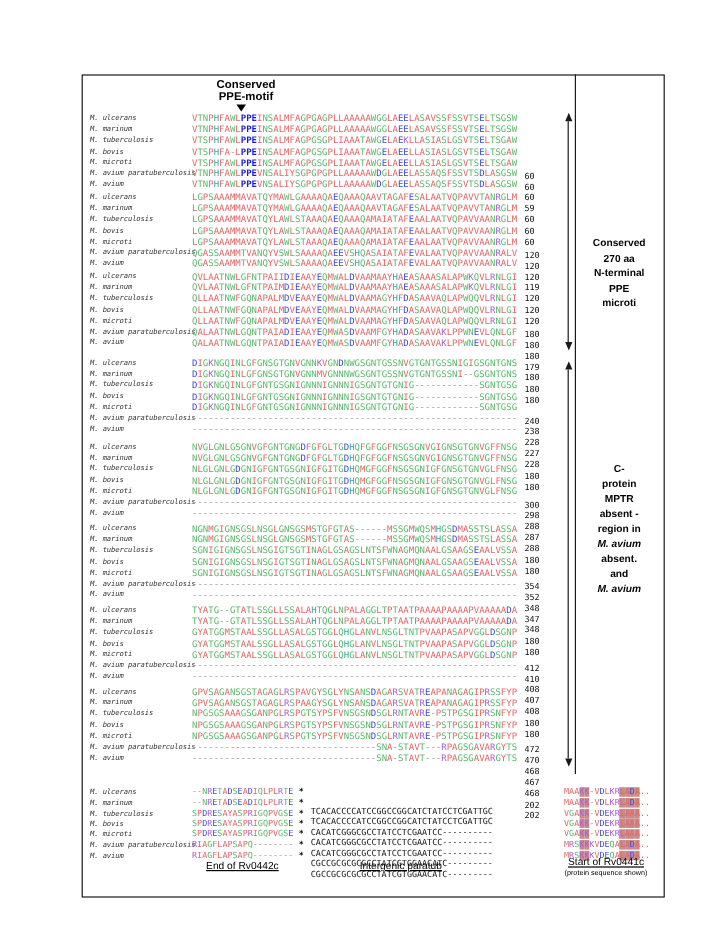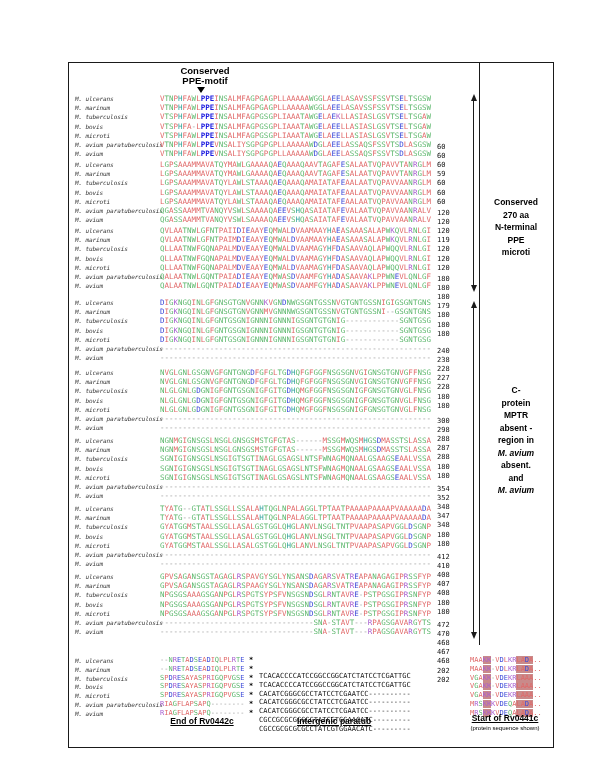--- a/index.html
+++ b/index.html
@@ -40,21 +40,21 @@
   .m{color:#1a1adf;font-weight:bold;} 
   .hl{background:#c98a8a;} 
   
   .rnote{position:absolute;left:516px;transform:translateX(-50%);text-align:center;
          font-family:"Liberation Sans",sans-serif;font-weight:bold;font-size:8.5px;line-height:12.5px;color:#000;white-space:nowrap;}
   #rnote1{top:196px;}
   #rnote2{top:384px;}
   .it{font-style:italic;}
   
   .blabel{position:absolute;transform:translateX(-50%);font-family:"Liberation Sans",sans-serif;
-          font-weight:bold;font-size:8.5px;color:#000;text-decoration:underline;white-space:nowrap;}
+          font-weight:normal;font-size:8.5px;color:#000;text-decoration:underline;white-space:nowrap;}
   .bsub{position:absolute;transform:translateX(-50%);font-family:"Liberation Sans",sans-serif;
         font-size:6px;color:#000;white-space:nowrap;}
 </style>
 </head>
 <body>
 
 <div id="fig">
   <div class="frame"></div>
   <div class="divider"></div>
 

